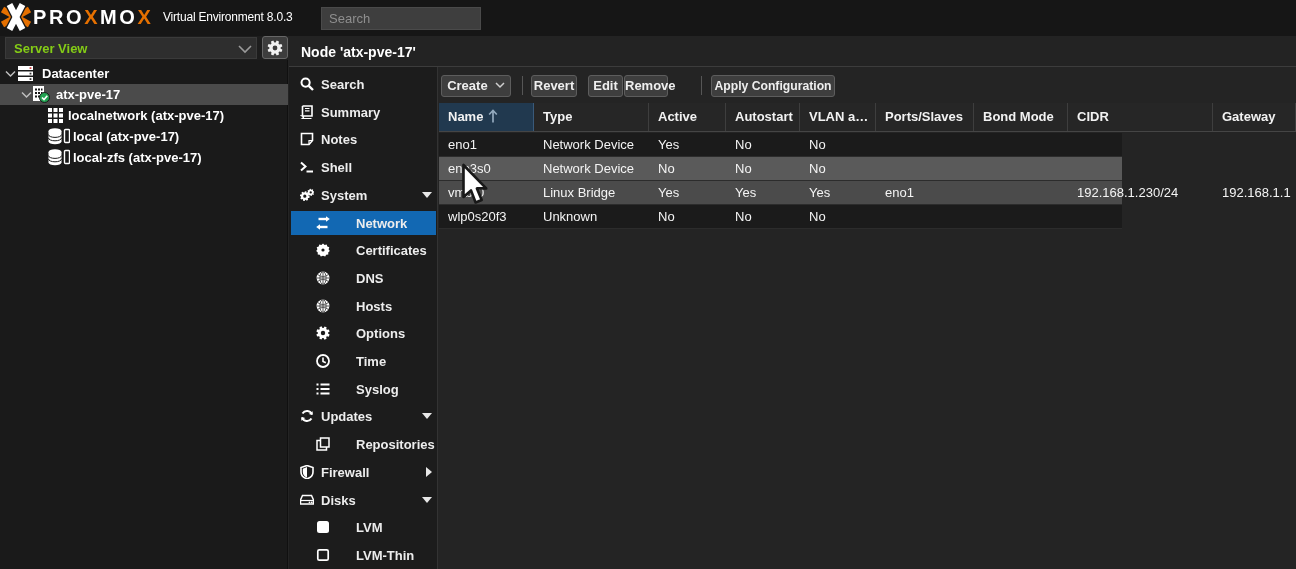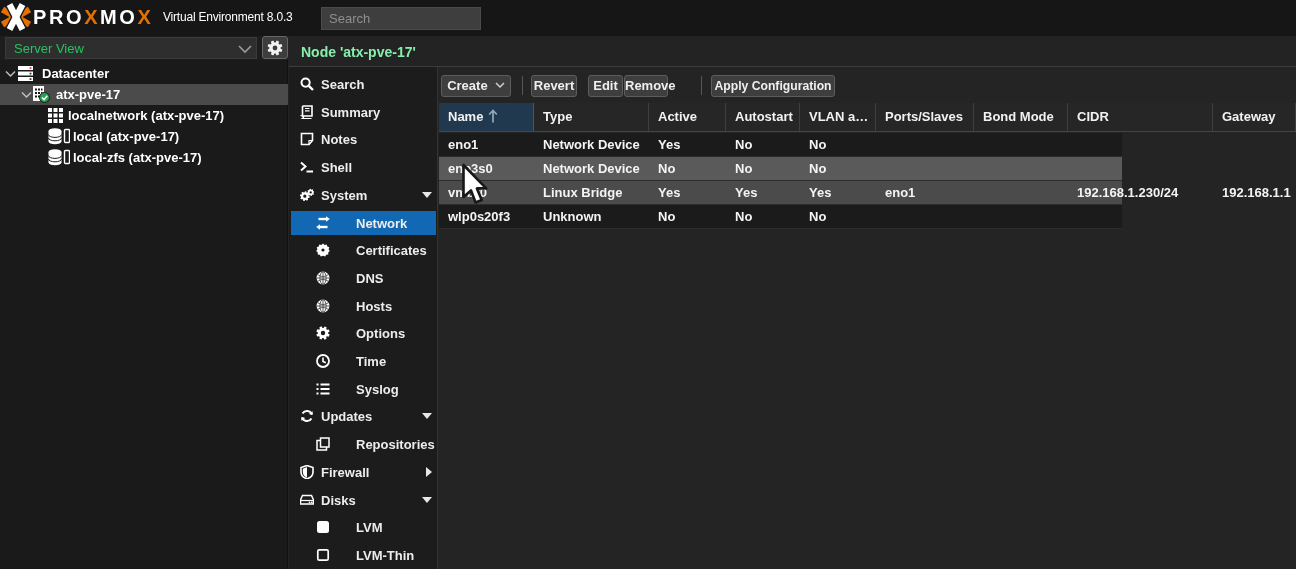--- a/index.html
+++ b/index.html
@@ -4,47 +4,47 @@
 <style>
 * { margin:0; padding:0; box-sizing:border-box; }
 html,body { width:1296px; height:569px; overflow:hidden; background:#242424;
   font-family:"Liberation Sans", sans-serif; }
 .abs { position:absolute; }
 #topbar { position:absolute; left:0; top:0; width:1296px; height:36px; background:#161616; }
 #vetext { position:absolute; left:163px; top:10px; color:#fff; font-size:12px; font-weight:400; letter-spacing:-0.2px;}
 #searchbox { position:absolute; left:321px; top:7px; width:160px; height:23px; background:#3e3e3e; border:1px solid #4a4a4a; color:#8f8f8f; font-size:13px; line-height:21px; padding-left:7px; }
 #svbar { position:absolute; left:0; top:36px; width:288px; height:24px; background:#1d1d1d; }
 #svcombo { position:absolute; left:5px; top:1px; width:252px; height:22px; background:#2e2e2e; border:1px solid #3a3a3a; }
-#svcombo .t { position:absolute; left:8px; top:3px; color:#22c55e; font-size:13px; font-weight:400; }
+#svcombo .t { position:absolute; left:8px; top:3px; color:#84cc16; font-size:13px; font-weight:700; }
 #gearbtn { position:absolute; left:262px; top:0px; width:26px; height:23px; background:#3d3d3d; border:1px solid #666; border-radius:3px; }
 #sidebar { position:absolute; left:0; top:60px; width:288px; height:509px; background:#1a1a1a; border-right:1px solid #101010;}
 .trow { position:absolute; left:0; width:288px; height:21px; color:#fff; font-size:13px; font-weight:600; }
 .trow .lbl { position:absolute; top:3px; white-space:nowrap; }
 #nodehdr { position:absolute; left:289px; top:36px; width:1007px; height:31px; background:#232323; border-bottom:1px solid #3c3c3c; }
-#nodehdr .t { position:absolute; left:12px; top:8px; color:#86efac; font-size:14px; font-weight:700; }
+#nodehdr .t { position:absolute; left:12px; top:8px; color:#ffffff; font-size:14px; font-weight:700; }
 #menu { position:absolute; left:289px; top:67px; width:149px; height:502px; background:#1c1c1c; border-right:1px solid #333; }
 .mitem { position:absolute; left:0px; width:148px; height:28px; color:#ededed; font-size:13px; font-weight:600; }
 .mitem .lbl { position:absolute; top:7px; white-space:nowrap; }
 .mitem.l1 .lbl { left:32px; }
 .mitem.l2 .lbl { left:48px;margin-left:19px; }
 .mactive { position:absolute; left:2px; width:145px; height:24px; background:#1268b3; }
 .micon { position:absolute; top:7px; width:14px; height:14px; }
 .l1 .micon { left:11px; }
 .l2 .micon { left:27px; }
 .caret { position:absolute; right:5px; top:11px; width:0; height:0; }
 .caret.down { border-left:5px solid transparent; border-right:5px solid transparent; border-top:6px solid #e8e8e8; }
 .caret.right { border-top:5px solid transparent; border-bottom:5px solid transparent; border-left:6px solid #e8e8e8; top:9px; }
 #content { position:absolute; left:439px; top:67px; width:857px; height:502px; background:#242424; }
 .btn { position:absolute; top:8px; height:22px; background:#3e3e3e; border:1px solid #5d5d5d; border-radius:3px; color:#efefef; font-size:13px; font-weight:600; text-align:center; line-height:20px; white-space:nowrap; }
 .tsep { position:absolute; top:9px; width:1px; height:19px; background:#565656; }
 #thead { position:absolute; left:0px; top:36px; width:857px; height:29px; background:#262626; border-bottom:1px solid #454545; }
 .hcell { position:absolute; top:0; height:28px; border-right:1px solid #3e3e3e; color:#f2f2f2; font-size:13px; font-weight:700; }
 #hname { background:#21394f; border-right:1px solid #3a5a7a; }
 .hcell .t { position:absolute; left:9px; top:6px; white-space:nowrap; }
-.grow { position:absolute; left:0; width:683px; height:24px; border-bottom:1px solid #2c2c2c; background:#1b1b1b; color:#f4f4f4; font-size:13px; font-weight:700; }
+.grow { position:absolute; left:0; width:683px; height:24px; border-bottom:1px solid #2c2c2c; background:#1b1b1b; color:#f4f4f4; font-size:13px; font-weight:400; }
 .grow .c { position:absolute; top:4px; white-space:nowrap; }
 </style>
 </head>
 <body>
 
 <div id="topbar">
 <svg class="abs" style="left:0px;top:0px" width="320" height="36" viewBox="0 0 320 36">
   <g stroke-linecap="butt">
     <line x1="2.5" y1="9.5" x2="29.5" y2="24.5" stroke="#e57000" stroke-width="6.5"></line>
     <line x1="2.5" y1="24.5" x2="29.5" y2="9.5" stroke="#e57000" stroke-width="6.5"></line>

